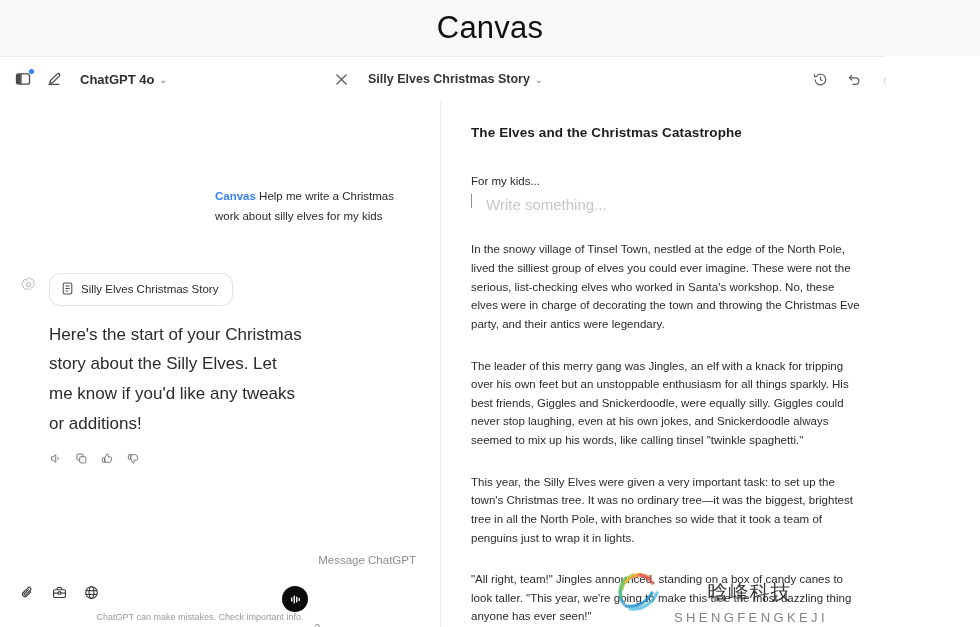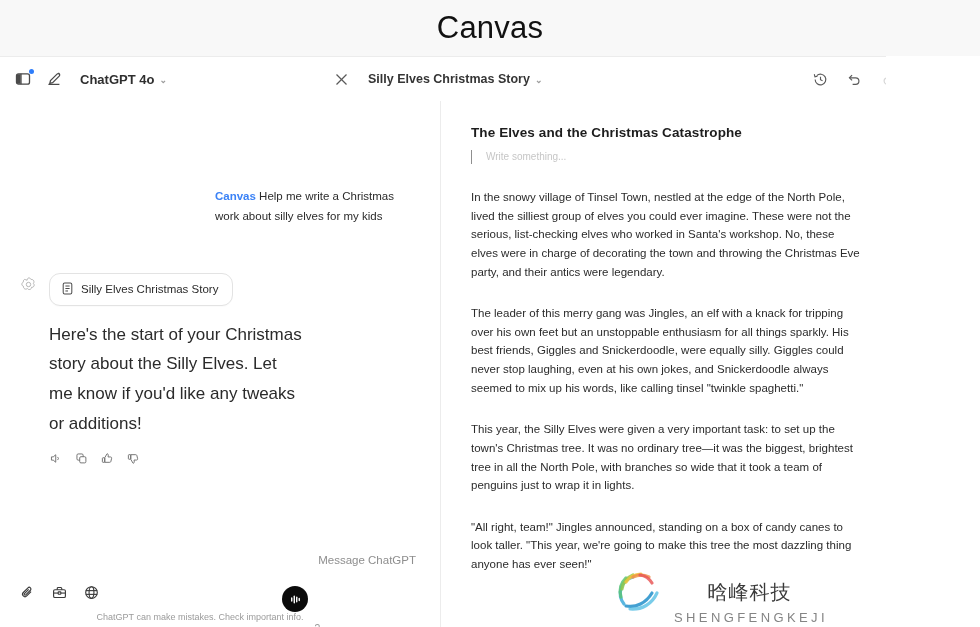--- a/index.html
+++ b/index.html
@@ -258,22 +258,22 @@
     color: #1d1d1d;
     letter-spacing: .1px;
   }
   .doc-sub {
     margin-top: 32px;
     font-size: 11.5px;
     color: #2b2b2b;
     line-height: 1.6;
   }
   .doc-empty-line {
-    margin-top: 9px;
-    font-size: 10px;
+    margin-top: 3px;
+    font-size: 15px;
     color: #c6c6c6;
     line-height: 1.6;
     position: relative;
     padding-left: 15px;
   }
   .caret {
     position: absolute;
     left: 0; top: 1px;
     width: 1px; height: 14px;
     background: #8f8f8f;
@@ -513,20 +513,21 @@
 
         <div class="disclaimer">ChatGPT can make mistakes. Check important info.</div>
       </div>
     </div>
 
     <div class="divider"></div>
 
     <div class="canvas-pane">
       <div class="canvas-doc">
         <div class="doc-title">The Elves and the Christmas Catastrophe</div>
+        <div class="doc-sub">For my kids...</div>
         <div class="doc-empty-line">
           <span class="caret"></span>
           <span>Write something...</span>
         </div>
         <p class="doc-p">In the snowy village of Tinsel Town, nestled at the edge of the North Pole, lived the silliest group of elves you could ever imagine. These were not the serious, list-checking elves who worked in Santa's workshop. No, these elves were in charge of decorating the town and throwing the Christmas Eve party, and their antics were legendary.</p>
         <p class="doc-p">The leader of this merry gang was Jingles, an elf with a knack for tripping over his own feet but an unstoppable enthusiasm for all things sparkly. His best friends, Giggles and Snickerdoodle, were equally silly. Giggles could never stop laughing, even at his own jokes, and Snickerdoodle always seemed to mix up his words, like calling tinsel "twinkle spaghetti."</p>
         <p class="doc-p">This year, the Silly Elves were given a very important task: to set up the town's Christmas tree. It was no ordinary tree—it was the biggest, brightest tree in all the North Pole, with branches so wide that it took a team of penguins just to wrap it in lights.</p>
         <p class="doc-p">"All right, team!" Jingles announced, standing on a box of candy canes to look taller. "This year, we're going to make this tree the most dazzling thing anyone has ever seen!"</p>
 
       </div>

